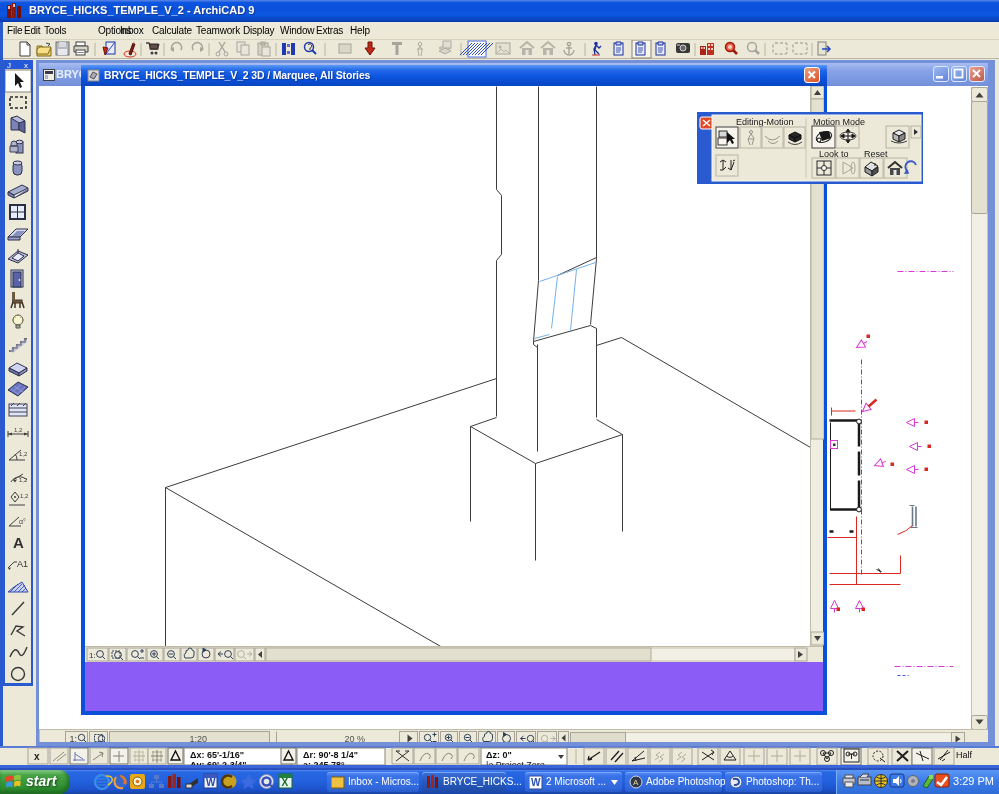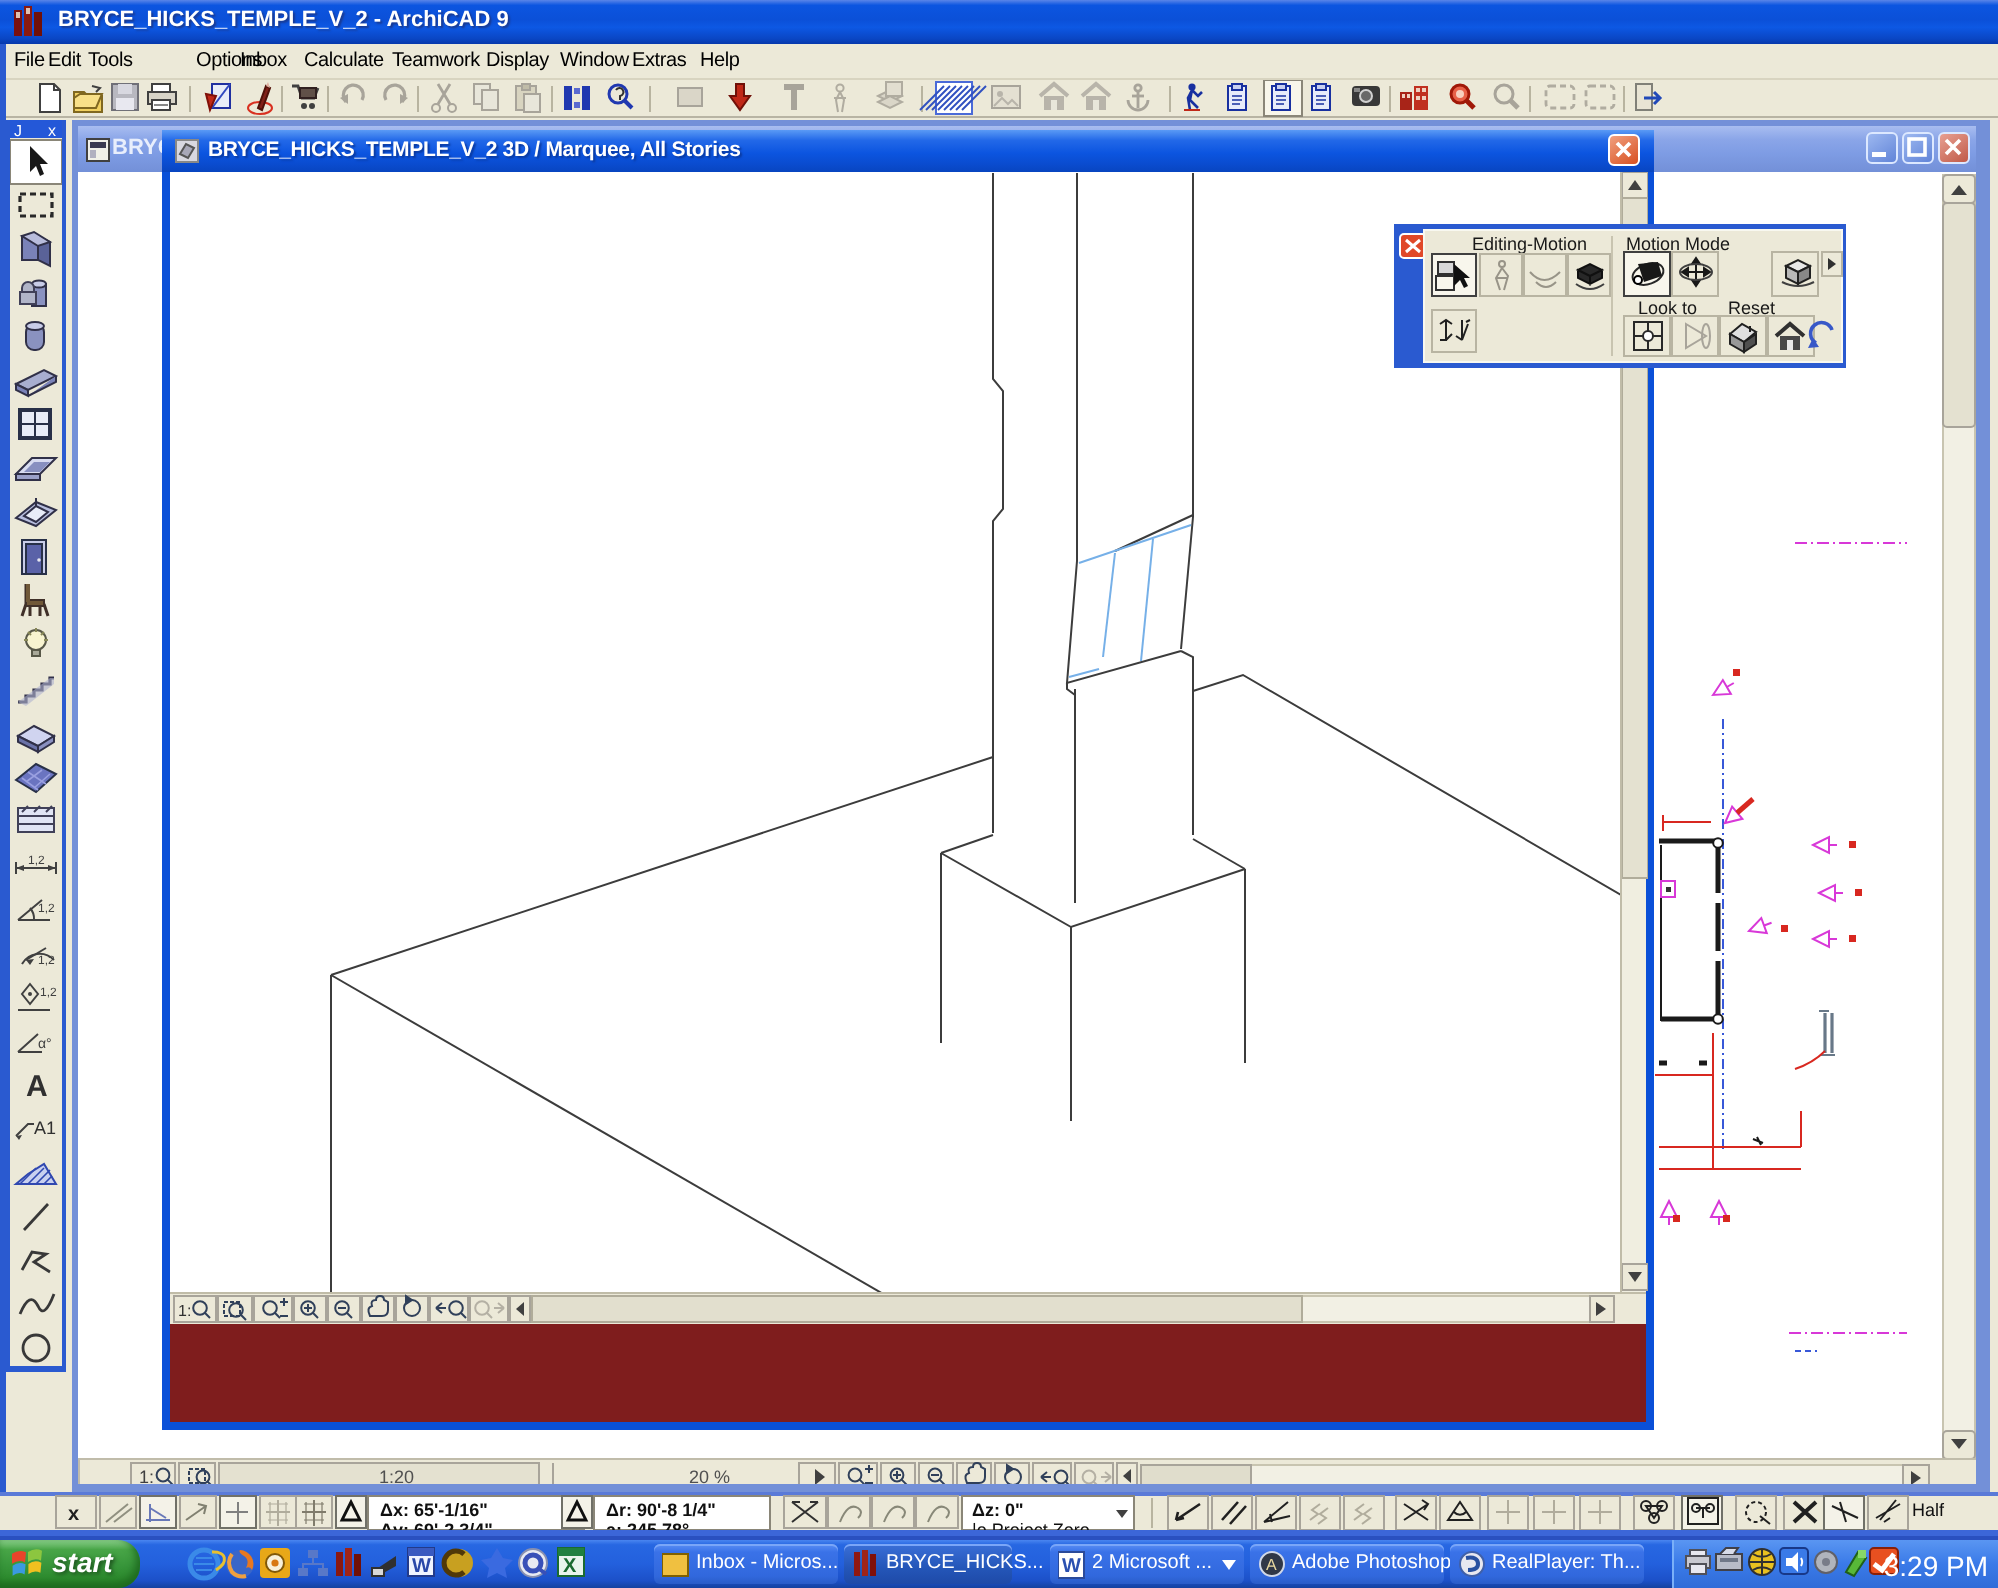--- a/index.html
+++ b/index.html
@@ -10,33 +10,33 @@
 #maintoolbar{left:0;top:40px;width:999px;height:19px;background:#ece9d8;border-bottom:1px solid #b8b4a4;}
 #leftblue{left:0;top:22px;width:3px;height:748px;background:#2a5ad0;}
 #planwin{left:36px;top:60px;width:959px;height:686px;background:#fff;border-style:solid;border-color:#7390d8;border-width:3px 7px 4px 3px;}
 #plantitle{left:0;top:0;width:949px;height:23px;background:linear-gradient(180deg,#a8bdf0 0%,#8aa5e8 30%,#7e9ce4 60%,#7390d8 100%);}
 #plantitle .ptext{position:absolute;left:17px;top:5px;color:#e8eefc;font-weight:bold;font-size:11px;}
 .xpbtn{position:absolute;top:3px;width:16px;height:16px;border-radius:3px;border:1px solid #dce8ff;font-size:9px;color:#fff;text-align:center;line-height:15px;font-weight:bold;}
 .xpbtn.min{background:linear-gradient(145deg,#9db8f0,#6184d8);}
 .xpbtn.max{background:linear-gradient(145deg,#9db8f0,#6184d8);}
 .xpbtn.cls{background:linear-gradient(145deg,#e8a092,#c05a48);}
 #toolbox{left:2px;top:60px;width:31px;height:626px;background:#ece9d8;border-left:3px solid #2a5ad0;border-right:2px solid #2a5ad0;border-bottom:3px solid #2a5ad0;}
-#win3d{left:81px;top:65px;width:746px;height:650px;background:#7f1d1d;border:4px solid #0a50d8;border-top:none;}
+#win3d{left:81px;top:65px;width:746px;height:650px;background:#8b5cf6;border:4px solid #0a50d8;border-top:none;}
 #w3title{left:-4px;top:0px;width:746px;height:21px;background:linear-gradient(180deg,#5a9af5 0%,#2268e8 25%,#0c55e0 55%,#0a4cd0 80%,#0845c0 100%);}
 #w3title .wtext{position:absolute;left:23px;top:4px;color:#fff;font-weight:bold;font-size:10.5px;letter-spacing:-0.15px;text-shadow:1px 1px 1px #0a3aa0;}
 #w3scroll{left:725px;top:21px;width:13px;height:560px;background:#f0eee0;border-left:1px solid #c0bca8;}
 #w3bottom{left:0px;top:581px;width:738px;height:15px;background:#ece9d8;border-top:1px solid #c0bca8;}
 #empal{left:697px;top:112px;width:226px;height:72px;background:#2a5ad0;}
 #coordbar{left:0;top:746px;width:999px;height:24px;background:#ece9d8;}
 #taskbar{left:0;top:770px;width:999px;height:24px;background:linear-gradient(180deg,#4a86f0 0%,#2767e2 10%,#2360dd 50%,#1c50c8 85%,#15429f 100%);}
 #startbtn{position:absolute;left:0;top:0;width:70px;height:24px;background:linear-gradient(180deg,#8ed28e 0%,#48a547 20%,#37953a 55%,#2d8b2e 80%,#1f7520 100%);border-radius:0 11px 11px 0;color:#fff;font-weight:bold;font-style:italic;font-size:14px;line-height:23px;text-shadow:1px 1px 2px #1a4a1a;box-shadow:inset -2px -2px 4px #1e6a20;}
 .taskbtn{position:absolute;top:2px;height:20px;background:linear-gradient(180deg,#5a8ef5 0%,#3a72e8 20%,#3168dd 80%,#2a5cc8 100%);border-radius:3px;color:#fff;font-size:10px;line-height:20px;box-shadow:inset 0 1px 0 #7aa6f8;}
 .taskbtn .ticon{position:absolute;left:4px;top:3px;width:14px;height:15px;}
 .taskbtn .ttxt{position:absolute;left:21px;top:0;white-space:nowrap;}
-#tray{position:absolute;left:836px;top:0;width:163px;height:24px;background:linear-gradient(180deg,#5a96f2 0%,#3a7ae8 50%,#2f6cd8 100%);border-left:1px solid #7ab0f8;color:#fff;font-size:14px;}
+#tray{position:absolute;left:836px;top:0;width:163px;height:24px;background:linear-gradient(180deg,#5a96f2 0%,#3a7ae8 50%,#2f6cd8 100%);border-left:1px solid #7ab0f8;color:#fff;font-size:11px;}
 </style></head><body>
 <div class="abs" id="titlebar">
 <svg class="abs" style="left:7px;top:3px" width="18" height="16">
       <rect x="0" y="2" width="4" height="13" fill="#7a1010"></rect>
       <rect x="5" y="0" width="4" height="15" fill="#8a1a10"></rect>
       <rect x="10" y="3" width="4" height="12" fill="#701008"></rect>
       <rect x="1" y="3" width="2" height="3" fill="#e0c0b0"></rect>
       <rect x="6" y="1" width="2" height="3" fill="#e0c0b0"></rect>
     </svg>
 <span class="ttext">BRYCE_HICKS_TEMPLE_V_2 - ArchiCAD 9</span>
@@ -892,21 +892,21 @@
         <circle cx="7" cy="7" r="6" fill="#303848" stroke="#d0d8e8"></circle>
         <text x="4" y="10" font-size="8" fill="#e8d8a0">A</text>
       </svg>
       <span class="ttxt">Adobe Photoshop</span>
     </div>
 <div class="taskbtn" style="left:725px;width:97px">
       <svg class="ticon">
         <circle cx="7" cy="7" r="6" fill="#e8e8f0" stroke="#4060a8"></circle>
         <path d="M4,4 Q10,3 10,7 Q10,10 5,10" fill="none" stroke="#2850a0" stroke-width="2"></path>
       </svg>
-      <span class="ttxt">RealPlayer: Th...</span>
+      <span class="ttxt">Photoshop: Th...</span>
     </div>
 <div id="tray">
       <svg class="abs" style="left:3px;top:3px" width="122" height="18" viewBox="0 0 122 18">
         <g transform="translate(2,1)">
           <rect x="1" y="4" width="12" height="6" fill="#c8c8d0" stroke="#505058"></rect>
           <rect x="3" y="1" width="8" height="3" fill="#e8e8f0" stroke="#505058"></rect>
           <rect x="3" y="8" width="8" height="5" fill="#e8e8f0" stroke="#505058"></rect>
         </g>
         <g transform="translate(18,1)">
           <rect x="0" y="3" width="13" height="8" fill="#b8bcc8" stroke="#404048"></rect>

